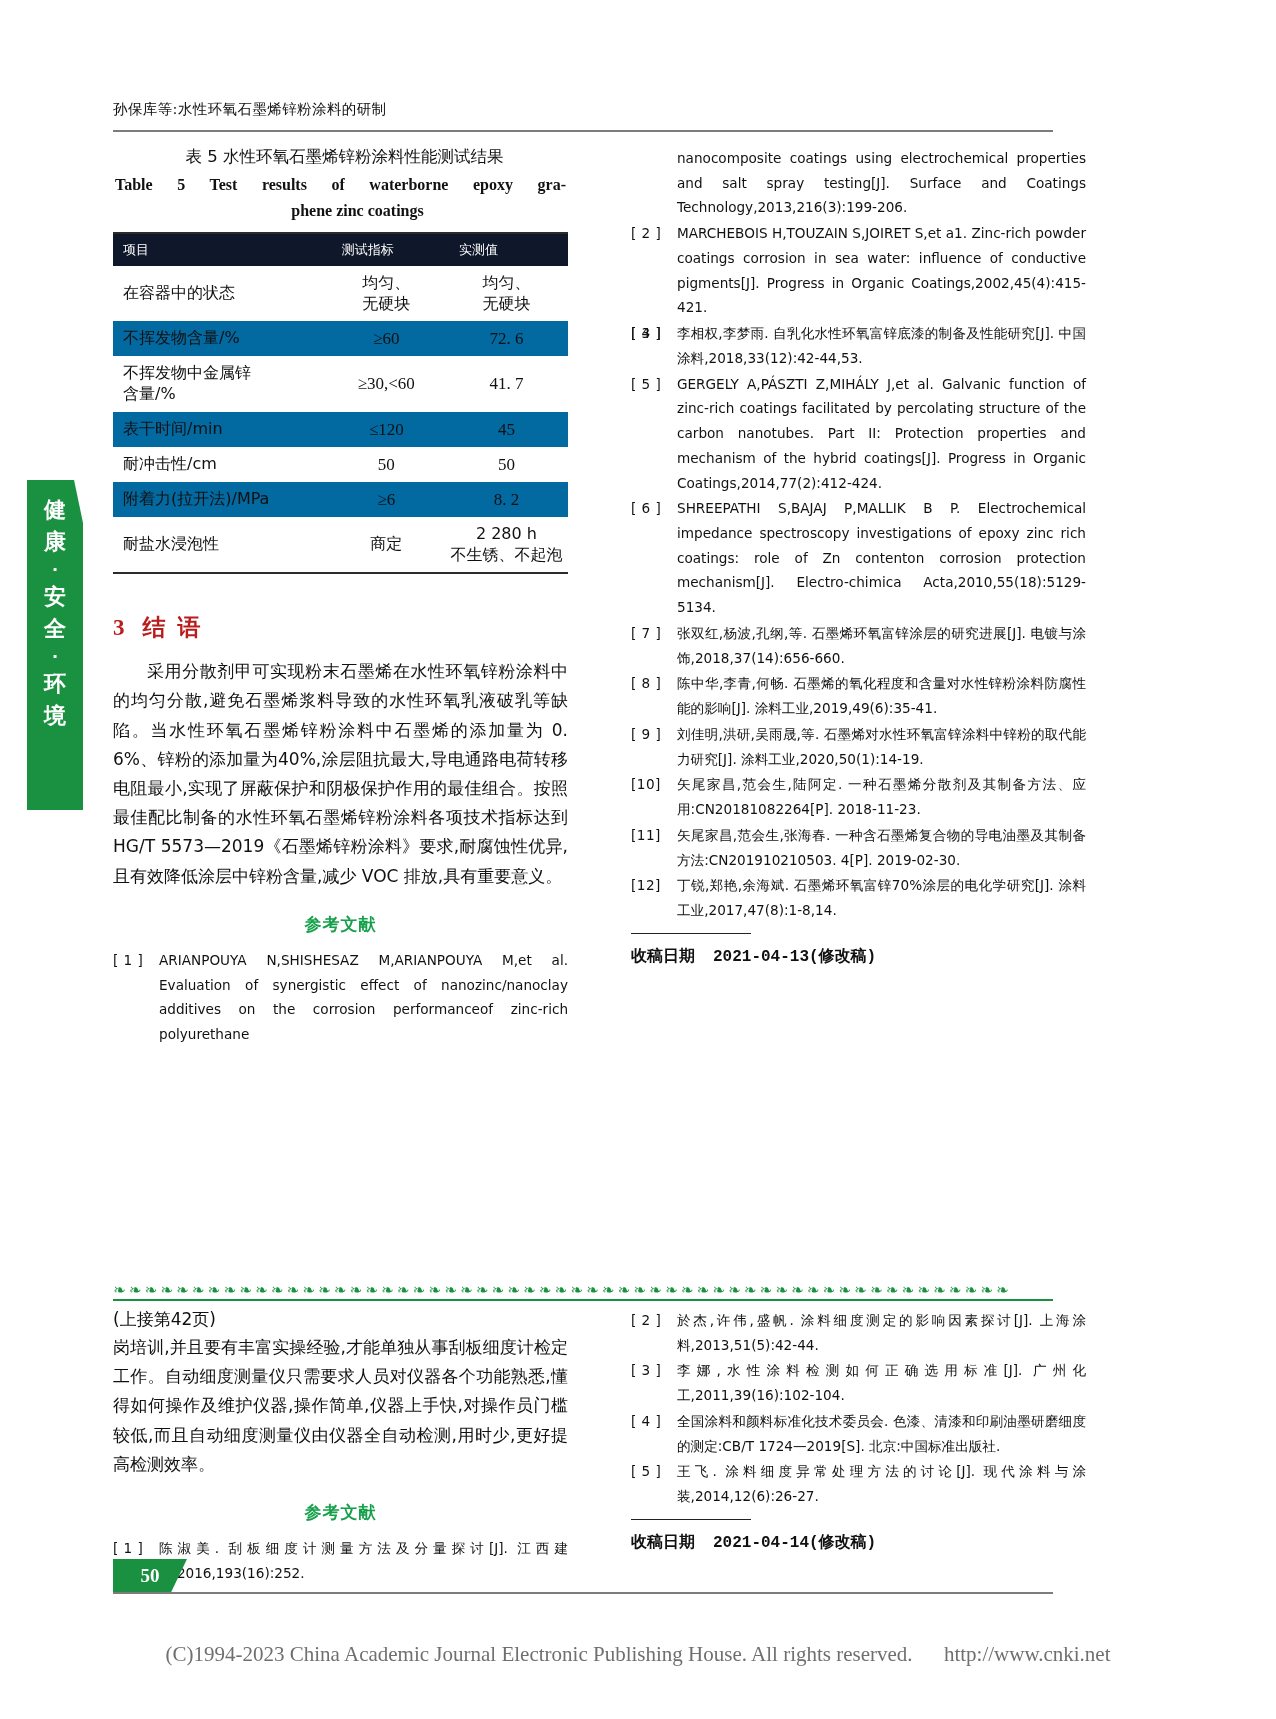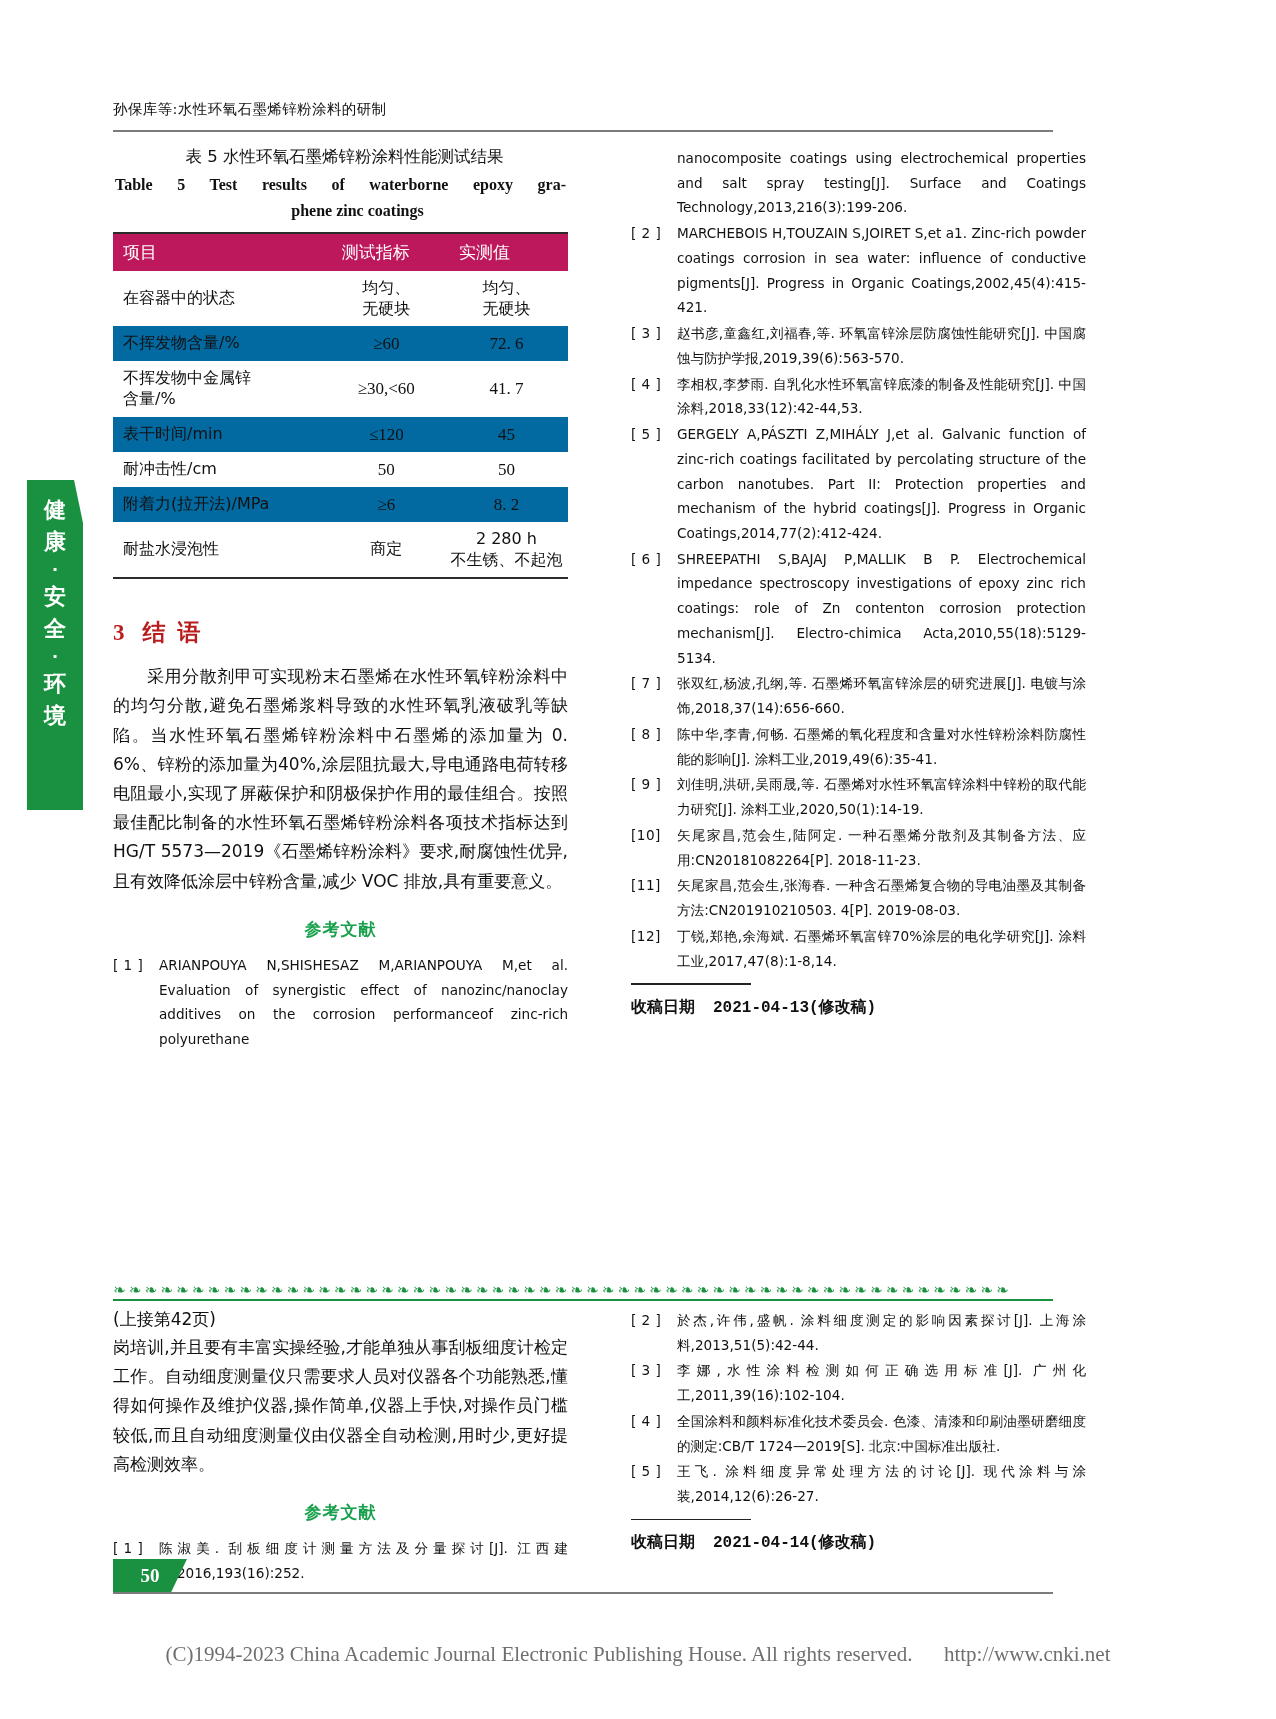--- a/index.html
+++ b/index.html
@@ -96,25 +96,25 @@
   }
 
   
   table.t5 {
     border-collapse: collapse;
     width: 455px;
     margin-top: 9px;
     font-size: 16px;
   }
   table.t5 thead th {
-    background: #be185d;
+    background: #0f172a;
     color: #ffffff;
     font-family: "DejaVu Sans", sans-serif;
     font-weight: normal;
-    font-size: 17px;
+    font-size: 13px;
     padding: 7px 0 7px 10px;
     text-align: left;
     border-top: 2px solid #2b2b2b;
   }
   table.t5 thead th.c2, table.t5 thead th.c3 { padding-left: 14px; }
   table.t5 tbody td {
     font-family: "DejaVu Sans", sans-serif;
     font-size: 16px;
     color: #111;
     padding: 7px 0 7px 10px;
@@ -372,29 +372,29 @@
     <div class="refhead">参考文献</div>
     <ul class="reflist" id="refs-main">
         <li><span class="tag">[ 1 ]</span><span>ARIANPOUYA N,SHISHESAZ M,ARIANPOUYA M,et al. Evaluation of synergistic effect of nanozinc/nanoclay additives on the corrosion performanceof zinc-rich polyurethane</span></li>
       </ul>
   </div>
 
   <div class="col col-right">
     <ul class="reflist" id="refs-main-cont">
         <li><span>nanocomposite coatings using electrochemical properties and salt spray testing[J]. Surface and Coatings Technology,2013,216(3):199-206.</span></li>
         <li><span class="tag">[ 2 ]</span><span>MARCHEBOIS H,TOUZAIN S,JOIRET S,et a1. Zinc-rich powder coatings corrosion in sea water: influence of conductive pigments[J]. Progress in Organic Coatings,2002,45(4):415-421.</span></li>
-        <li><span class="tag">[ 3 ]</span><span>赵书彦,童鑫红,刘福春,等. 环氧富锌涂层防腐蚀性能研究[J]. 中国腐蚀与防护学报,2019,39(6):563-570.</span></li>
+        <li><span class="tag">[ 3 ]</span></li>
         <li><span class="tag">[ 4 ]</span><span>李相权,李梦雨. 自乳化水性环氧富锌底漆的制备及性能研究[J]. 中国涂料,2018,33(12):42-44,53.</span></li>
         <li><span class="tag">[ 5 ]</span><span>GERGELY A,PÁSZTI Z,MIHÁLY J,et al. Galvanic function of zinc-rich coatings facilitated by percolating structure of the carbon nanotubes. Part II: Protection properties and mechanism of the hybrid coatings[J]. Progress in Organic Coatings,2014,77(2):412-424.</span></li>
         <li><span class="tag">[ 6 ]</span><span>SHREEPATHI S,BAJAJ P,MALLIK B P. Electrochemical impedance spectroscopy investigations of epoxy zinc rich coatings: role of Zn contenton corrosion protection mechanism[J]. Electro-chimica Acta,2010,55(18):5129-5134.</span></li>
         <li><span class="tag">[ 7 ]</span><span>张双红,杨波,孔纲,等. 石墨烯环氧富锌涂层的研究进展[J]. 电镀与涂饰,2018,37(14):656-660.</span></li>
         <li><span class="tag">[ 8 ]</span><span>陈中华,李青,何畅. 石墨烯的氧化程度和含量对水性锌粉涂料防腐性能的影响[J]. 涂料工业,2019,49(6):35-41.</span></li>
         <li><span class="tag">[ 9 ]</span><span>刘佳明,洪研,吴雨晟,等. 石墨烯对水性环氧富锌涂料中锌粉的取代能力研究[J]. 涂料工业,2020,50(1):14-19.</span></li>
         <li><span class="tag">[10]</span><span>矢尾家昌,范会生,陆阿定. 一种石墨烯分散剂及其制备方法、应用:CN20181082264[P]. 2018-11-23.</span></li>
-        <li><span class="tag">[11]</span><span>矢尾家昌,范会生,张海春. 一种含石墨烯复合物的导电油墨及其制备方法:CN201910210503. 4[P]. 2019-08-03.</span></li>
+        <li><span class="tag">[11]</span><span>矢尾家昌,范会生,张海春. 一种含石墨烯复合物的导电油墨及其制备方法:CN201910210503. 4[P]. 2019-02-30.</span></li>
         <li><span class="tag">[12]</span><span>丁锐,郑艳,余海斌. 石墨烯环氧富锌70%涂层的电化学研究[J]. 涂料工业,2017,47(8):1-8,14.</span></li>
       </ul>
     <div class="recv-rule"></div>
     <div class="recv">
       <span>收稿日期</span><span class="d">2021-04-13(修改稿)</span>
     </div>
   </div>
 
   <div class="deco">❧❧❧❧❧❧❧❧❧❧❧❧❧❧❧❧❧❧❧❧❧❧❧❧❧❧❧❧❧❧❧❧❧❧❧❧❧❧❧❧❧❧❧❧❧❧❧❧❧❧❧❧❧❧❧❧❧</div>
   <div class="deco-rule"></div>

